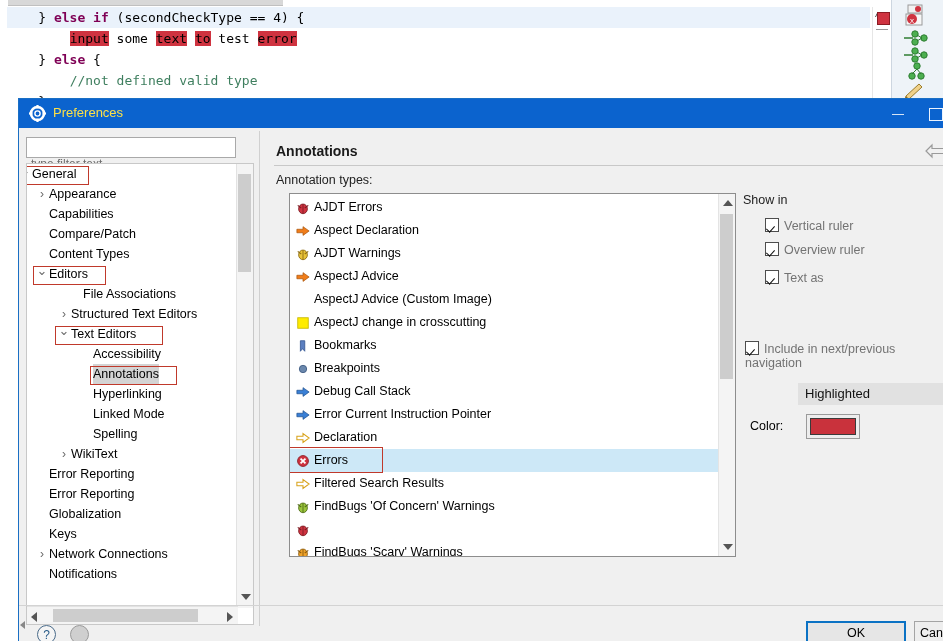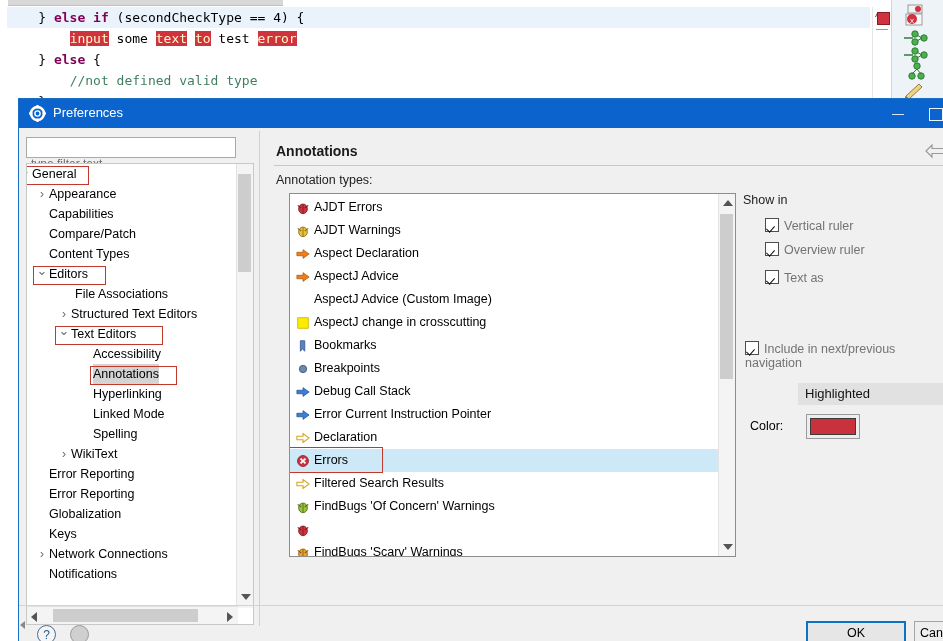--- a/index.html
+++ b/index.html
@@ -15,32 +15,32 @@
   #editor-tabstrip{position:absolute;left:0;top:0;width:943px;height:7px;background:#ffffff;}
   #editor-tab{position:absolute;left:8px;top:0;width:275px;height:5px;background:#d8d8d8;border-bottom:1px solid #c0c0c0;}
   #code-area{position:absolute;left:7px;top:7px;width:863px;height:98px;background:#ffffff;overflow:hidden;}
   .code-line{
     font-family:"DejaVu Sans Mono","Liberation Mono",monospace;
     font-size:13px;line-height:21px;white-space:pre;height:21px;color:#000;
   }
   .cl-hl{background:#eaf2fb;}
   .kw{color:#7f0055;font-weight:bold;}
   .cmt{color:#3f7f5f;}
-  .err-tok{background:#cf3340;color:#fef9c3;}
+  .err-tok{background:#cf3340;color:#000000;}
   #code-scroll{position:absolute;left:872px;top:7px;width:18px;height:98px;background:#ffffff;border-left:1px solid #e6e6e6;}
   #code-scroll .ovr-mark{position:absolute;left:4px;top:5px;width:11px;height:11px;background:#cf3340;border:1px solid #8b1b23;}
   #code-scroll .ovr-dash{position:absolute;left:3px;top:22px;width:12px;height:1px;background:#999;}
   #editor-rail{position:absolute;left:891px;top:0;width:52px;height:105px;background:#eef3f8;border-left:1px solid #cdd6e0;}
   .rail-ic{position:absolute;left:9px;width:30px;height:22px;}
   
   #dialog{position:absolute;left:18px;top:98px;width:935px;height:543px;background:#f0f0f0;
           border:1px solid #1a6fc4;box-shadow:0 0 0 0 rgba(0,0,0,0);}
   #titlebar{position:absolute;left:0;top:0;width:935px;height:29px;background:#0b63ce;}
   #title-icon{position:absolute;left:10px;top:6px;width:17px;height:17px;}
-  #title-text{position:absolute;left:34px;top:6px;font-size:13px;color:#ffffff;}
+  #title-text{position:absolute;left:34px;top:6px;font-size:13px;color:#fde047;}
   #min-btn{position:absolute;left:860px;top:0;width:38px;height:29px;}
   #min-btn .bar{position:absolute;left:13px;top:15px;width:12px;height:1px;background:#d6e4f5;}
   #max-btn{position:absolute;left:898px;top:0;width:38px;height:29px;}
   #max-btn .box{position:absolute;left:12px;top:9px;width:12px;height:11px;border:1px solid #eaf2fd;}
   #dlg-body{position:absolute;left:0;top:29px;width:935px;height:514px;background:#f0f0f0;}
   
   #filter-input{position:absolute;left:7px;top:9px;width:210px;height:21px;background:#ffffff;border:1px solid #a9a9a9;
                 font-size:12px;color:#6d6d6d;padding:16px 0 0 4px;line-height:21px;box-sizing:border-box;}
   
   #tree-wrap{position:absolute;left:7px;top:35px;width:228px;height:462px;background:#ffffff;border:1px solid #c8c8c8;box-sizing:border-box;overflow:hidden;}
@@ -191,21 +191,21 @@
             <span class="tlabel" style="left: 22px;">Compare/Patch</span>
           </div>
           <div class="tnode">
             <span class="tlabel" style="left: 22px;">Content Types</span>
           </div>
           <div class="tnode">
             <span class="tw" style="left: 8px; font-size: 13px; line-height: 14px;">⌄</span>
             <span class="tlabel" style="left: 22px;">Editors</span>
           </div>
           <div class="tnode">
-            <span class="tlabel" style="left: 48px;">File Associations</span>
+            <span class="tlabel" style="left: 56px;">File Associations</span>
           </div>
           <div class="tnode">
             <span class="tw" style="left: 30px; font-size: 12px; line-height: 20px;">›</span>
             <span class="tlabel" style="left: 44px;">Structured Text Editors</span>
           </div>
           <div class="tnode">
             <span class="tw" style="left: 30px; font-size: 13px; line-height: 14px;">⌄</span>
             <span class="tlabel" style="left: 44px;">Text Editors</span>
           </div>
           <div class="tnode">
@@ -277,28 +277,28 @@
 
       <div id="ann-list">
         <div id="ann-rows" style="position:absolute;left:0;top:2px;width:428px;">
             <div class="arow"><span class="aicon"><svg viewBox="0 0 16 16" width="14" height="14" style="position: absolute; left: 2px; top: 5px;">
                   <ellipse cx="8" cy="9" rx="5" ry="5.5" fill="#cf3340" stroke="#7d1b22"></ellipse>
                   <line x1="2" y1="5" x2="6" y2="8" stroke="#7d1b22" stroke-width="1.2"></line>
                   <line x1="14" y1="5" x2="10" y2="8" stroke="#7d1b22" stroke-width="1.2"></line>
                   <line x1="8" y1="4" x2="8" y2="14" stroke="#7d1b22" stroke-width="1"></line>
                 </svg></span><span class="alabel">AJDT Errors</span></div>
             <div class="arow"><span class="aicon"><svg viewBox="0 0 16 16" width="14" height="14" style="position: absolute; left: 2px; top: 5px;">
+                  <polygon points="1,6 8,6 8,3 15,8 8,13 8,10 1,10" fill="#f07d1a" stroke="#a8530a" stroke-width="0.8"></polygon>
+                </svg></span><span class="alabel">Aspect Declaration</span></div>
+            <div class="arow"><span class="aicon"><svg viewBox="0 0 16 16" width="14" height="14" style="position: absolute; left: 2px; top: 5px;">
                   <ellipse cx="8" cy="9" rx="5" ry="5.5" fill="#e8c33a" stroke="#8c6a12"></ellipse>
                   <line x1="2" y1="5" x2="6" y2="8" stroke="#8c6a12" stroke-width="1.2"></line>
                   <line x1="14" y1="5" x2="10" y2="8" stroke="#8c6a12" stroke-width="1.2"></line>
                   <line x1="8" y1="4" x2="8" y2="14" stroke="#8c6a12" stroke-width="1"></line>
                 </svg></span><span class="alabel">AJDT Warnings</span></div>
-            <div class="arow"><span class="aicon"><svg viewBox="0 0 16 16" width="14" height="14" style="position: absolute; left: 2px; top: 5px;">
-                  <polygon points="1,6 8,6 8,3 15,8 8,13 8,10 1,10" fill="#f07d1a" stroke="#a8530a" stroke-width="0.8"></polygon>
-                </svg></span><span class="alabel">Aspect Declaration</span></div>
             <div class="arow"><span class="aicon"><svg viewBox="0 0 16 16" width="14" height="14" style="position: absolute; left: 2px; top: 5px;">
                   <polygon points="1,6 8,6 8,3 15,8 8,13 8,10 1,10" fill="#f07d1a" stroke="#a8530a" stroke-width="0.8"></polygon>
                 </svg></span><span class="alabel">AspectJ Advice</span></div>
             <div class="arow"><span class="aicon"></span><span class="alabel">AspectJ Advice (Custom Image)</span></div>
             <div class="arow"><span class="aicon"><svg viewBox="0 0 16 16" width="14" height="14" style="position: absolute; left: 2px; top: 5px;">
                   <rect x="2" y="2" width="12" height="12" fill="#ffec00" stroke="#c9b800"></rect>
                 </svg></span><span class="alabel">AspectJ change in crosscutting</span></div>
             <div class="arow"><span class="aicon"><svg viewBox="0 0 16 16" width="14" height="14" style="position: absolute; left: 2px; top: 5px;">
                   <polygon points="5,2 10,2 10,14 7.5,11 5,14" fill="#5b7fc0" stroke="#3a5b96"></polygon>
                 </svg></span><span class="alabel">Bookmarks</span></div>

